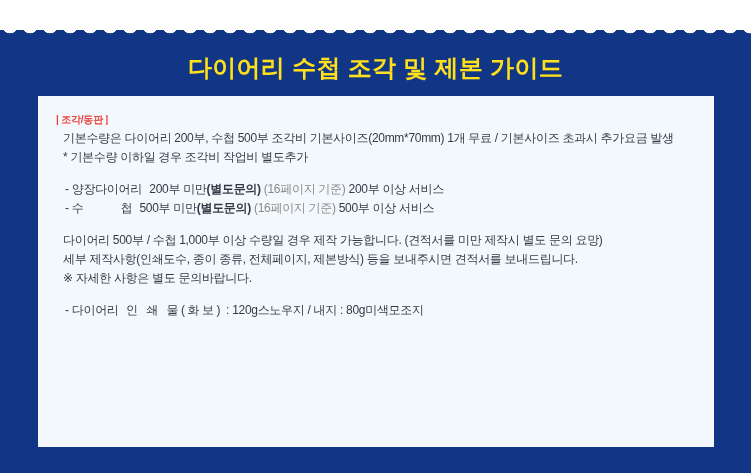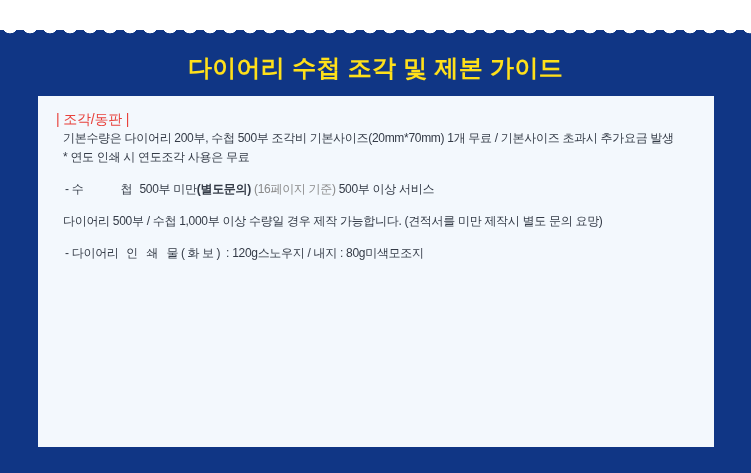--- a/index.html
+++ b/index.html
@@ -102,22 +102,22 @@
     padding: 14px 0 0 18px;
   }
   .section {
     margin-bottom: 13px;
   }
   .section:last-child {
     margin-bottom: 0;
   }
   .sec-head {
     color: #e8423c;
-    font-weight: normal;
-    font-size: 14px;
+    font-weight: bold;
+    font-size: 10px;
     line-height: 19px;
     letter-spacing: -0.2px;
     white-space: nowrap;
   }
   .line {
     color: #333a46;
     font-size: 12px;
     line-height: 19px;
     letter-spacing: -0.3px;
     white-space: nowrap;
@@ -160,31 +160,36 @@
   <div id="bottom-white"></div>
 
   <div id="page-title">다이어리 수첩 조각 및 제본 가이드</div>
 
   <div id="card">
     <div id="card-inner">
 
       <div class="section">
         <div class="sec-head">| 조각/동판 |</div>
         <div class="line">기본수량은 다이어리 200부, 수첩 500부 조각비 기본사이즈(20mm*70mm) 1개 무료 / 기본사이즈 초과시 추가요금 발생</div>
-        <div class="line">* 연도 인쇄 시 연도조각 사용은 무료</div>
+        <div class="line">* 기본수량 이하일 경우 조각비 작업비 별도추가</div>
       </div>
 
       <div class="section">
+        <div class="line indent-dash">
+          <span>- 양장다이어리</span><span class="sp3">&nbsp;</span><span>200부 미만</span><span class="b">(별도문의)</span>&nbsp;<span class="g">(16페이지 기준)</span>&nbsp;<span>200부 이상 서비스</span>
+        </div>
         <div class="line indent-dash">
           <span>- 수</span><span class="sp2">&nbsp;&nbsp;&nbsp;</span><span>첩</span><span class="sp3">&nbsp;</span><span>500부 미만</span><span class="b">(별도문의)</span>&nbsp;<span class="g">(16페이지 기준)</span>&nbsp;<span>500부 이상 서비스</span>
         </div>
       </div>
 
       <div class="section">
         <div class="line">다이어리 500부 / 수첩 1,000부 이상 수량일 경우 제작 가능합니다. (견적서를 미만 제작시 별도 문의 요망)</div>
+        <div class="line">세부 제작사항(인쇄도수, 종이 종류, 전체페이지, 제본방식) 등을 보내주시면 견적서를 보내드립니다.</div>
+        <div class="line">※ 자세한 사항은 별도 문의바랍니다.</div>
       </div>
 
       <div class="section">
         <div class="line indent-dash">
           <span>- 다이어리</span><span class="sp3">&nbsp;</span><span class="sp1">인 쇄 물(화보)</span>&nbsp;<span>: 120g스노우지 / 내지 : 80g미색모조지</span>
         </div>
       </div>
 
     </div>
   </div>

